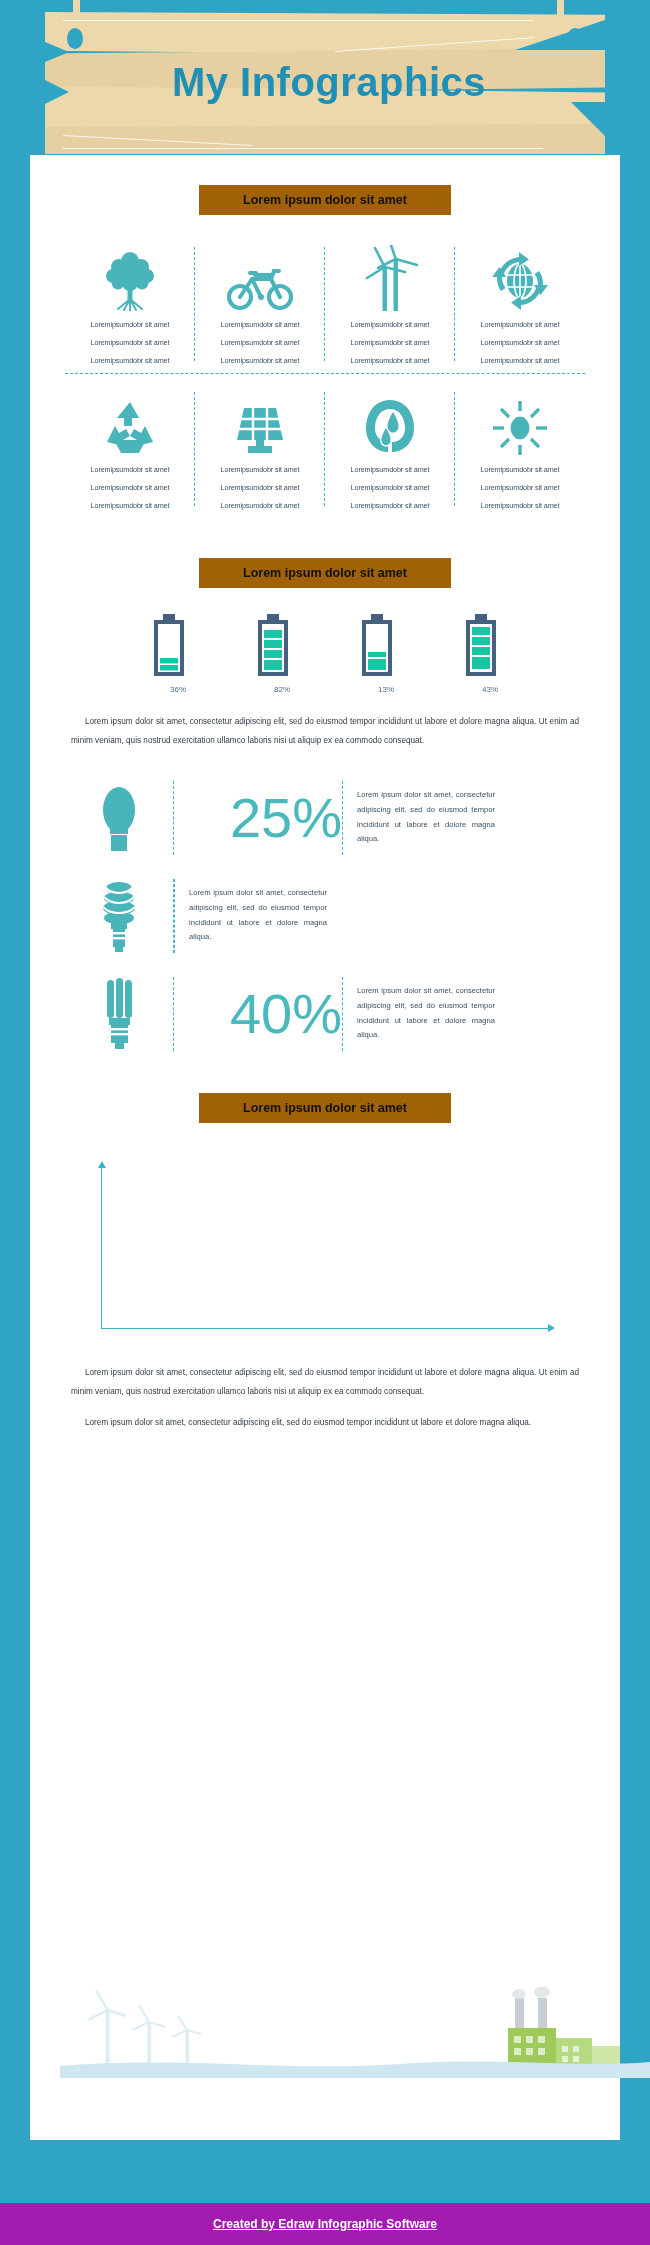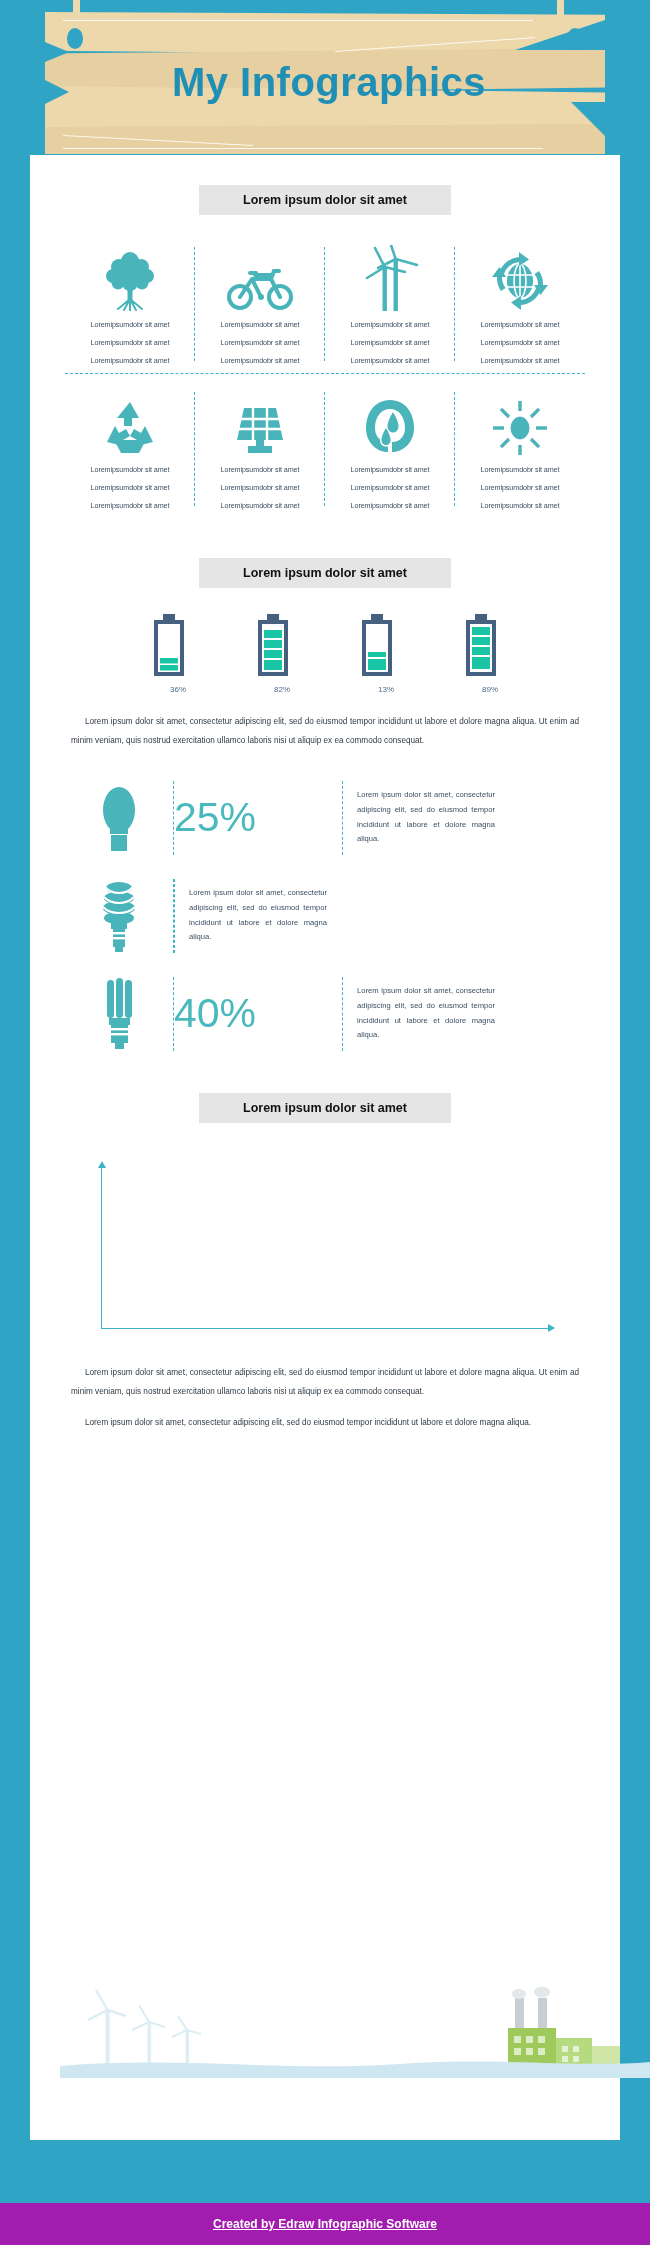--- a/index.html
+++ b/index.html
@@ -43,21 +43,21 @@
     font-family: "Liberation Sans", sans-serif;
   }
 
   
   .card {
     position: absolute; left: 30px; top: 155px; width: 590px; height: 1985px;
     background: #ffffff;
   }
 
   .sec-header {
-    width: 252px; height: 30px; margin: 0 auto; background: #e5e5e5;
+    width: 252px; height: 30px; margin: 0 auto; background: #a16207;
     color: #111; font-weight: bold; font-size: 12.5px;
     display: flex; align-items: center; justify-content: center;
     font-family: "Liberation Sans", sans-serif;
   }
 
   
   .grid { width: 520px; margin: 28px auto 0; }
   .grow { display: flex; }
   .gcell {
     width: 130px; padding: 0 4px; text-align: center;
@@ -82,21 +82,21 @@
     width: 508px; margin: 18px auto 0; font-size: 8.2px; color: #2f3a45;
     line-height: 2.35; text-align: justify; text-indent: 14px;
   }
 
   
   .pct-list { width: 520px; margin: 18px auto 0; }
   .pct-row { display: flex; align-items: center; height: 98px; }
   .pct-ico { width: 108px; display: flex; justify-content: center; align-items: center; }
   .pct-sep { width: 0; height: 74px; border-left: 1px dashed #3fb3c9; }
   .pct-num {
-    width: 168px; text-align: left; font-size: 41px; color: #4ab9bd;
+    width: 168px; text-align: right; font-size: 56px; color: #4ab9bd;
     font-family: "Liberation Sans", sans-serif; font-weight: 400; line-height: 1;
   }
   .pct-txt {
     width: 152px; font-size: 7.6px; color: #3c4f63; line-height: 1.95;
     text-align: justify; padding-left: 14px;
   }
 
   
   .chart-wrap { width: 520px; margin: 30px auto 0; position: relative; height: 190px; }
   .axis-y {
@@ -365,21 +365,21 @@
       <div class="batt">
         <svg width="34" height="62" viewBox="0 0 34 62">
           <rect x="11" y="0" width="12" height="7" fill="#46617f"></rect>
           <rect x="2" y="6" width="30" height="56" fill="#46617f"></rect>
           <rect x="6" y="10" width="22" height="48" fill="#fff"></rect>
           <rect x="8" y="13" width="18" height="8" fill="#1ac5a6"></rect>
           <rect x="8" y="23" width="18" height="8" fill="#1ac5a6"></rect>
           <rect x="8" y="33" width="18" height="8" fill="#1ac5a6"></rect>
           <rect x="8" y="43" width="18" height="12" fill="#1ac5a6"></rect>
         </svg>
-        <div class="batt-pct">89%</div>
+        <div class="batt-pct">43%</div>
       </div>
     </div>
 
     <div class="para">Lorem ipsum dolor sit amet, consectetur adipiscing elit, sed do eiusmod tempor incididunt ut labore et dolore magna aliqua. Ut enim ad minim veniam, quis nostrud exercitation ullamco laboris nisi ut aliquip ex ea commodo consequat.</div>
 
     <div class="pct-list">
 
       <div class="pct-row">
         <div class="pct-ico">
           <svg width="42" height="72" viewBox="0 0 42 72" fill="#4ab4bb">

